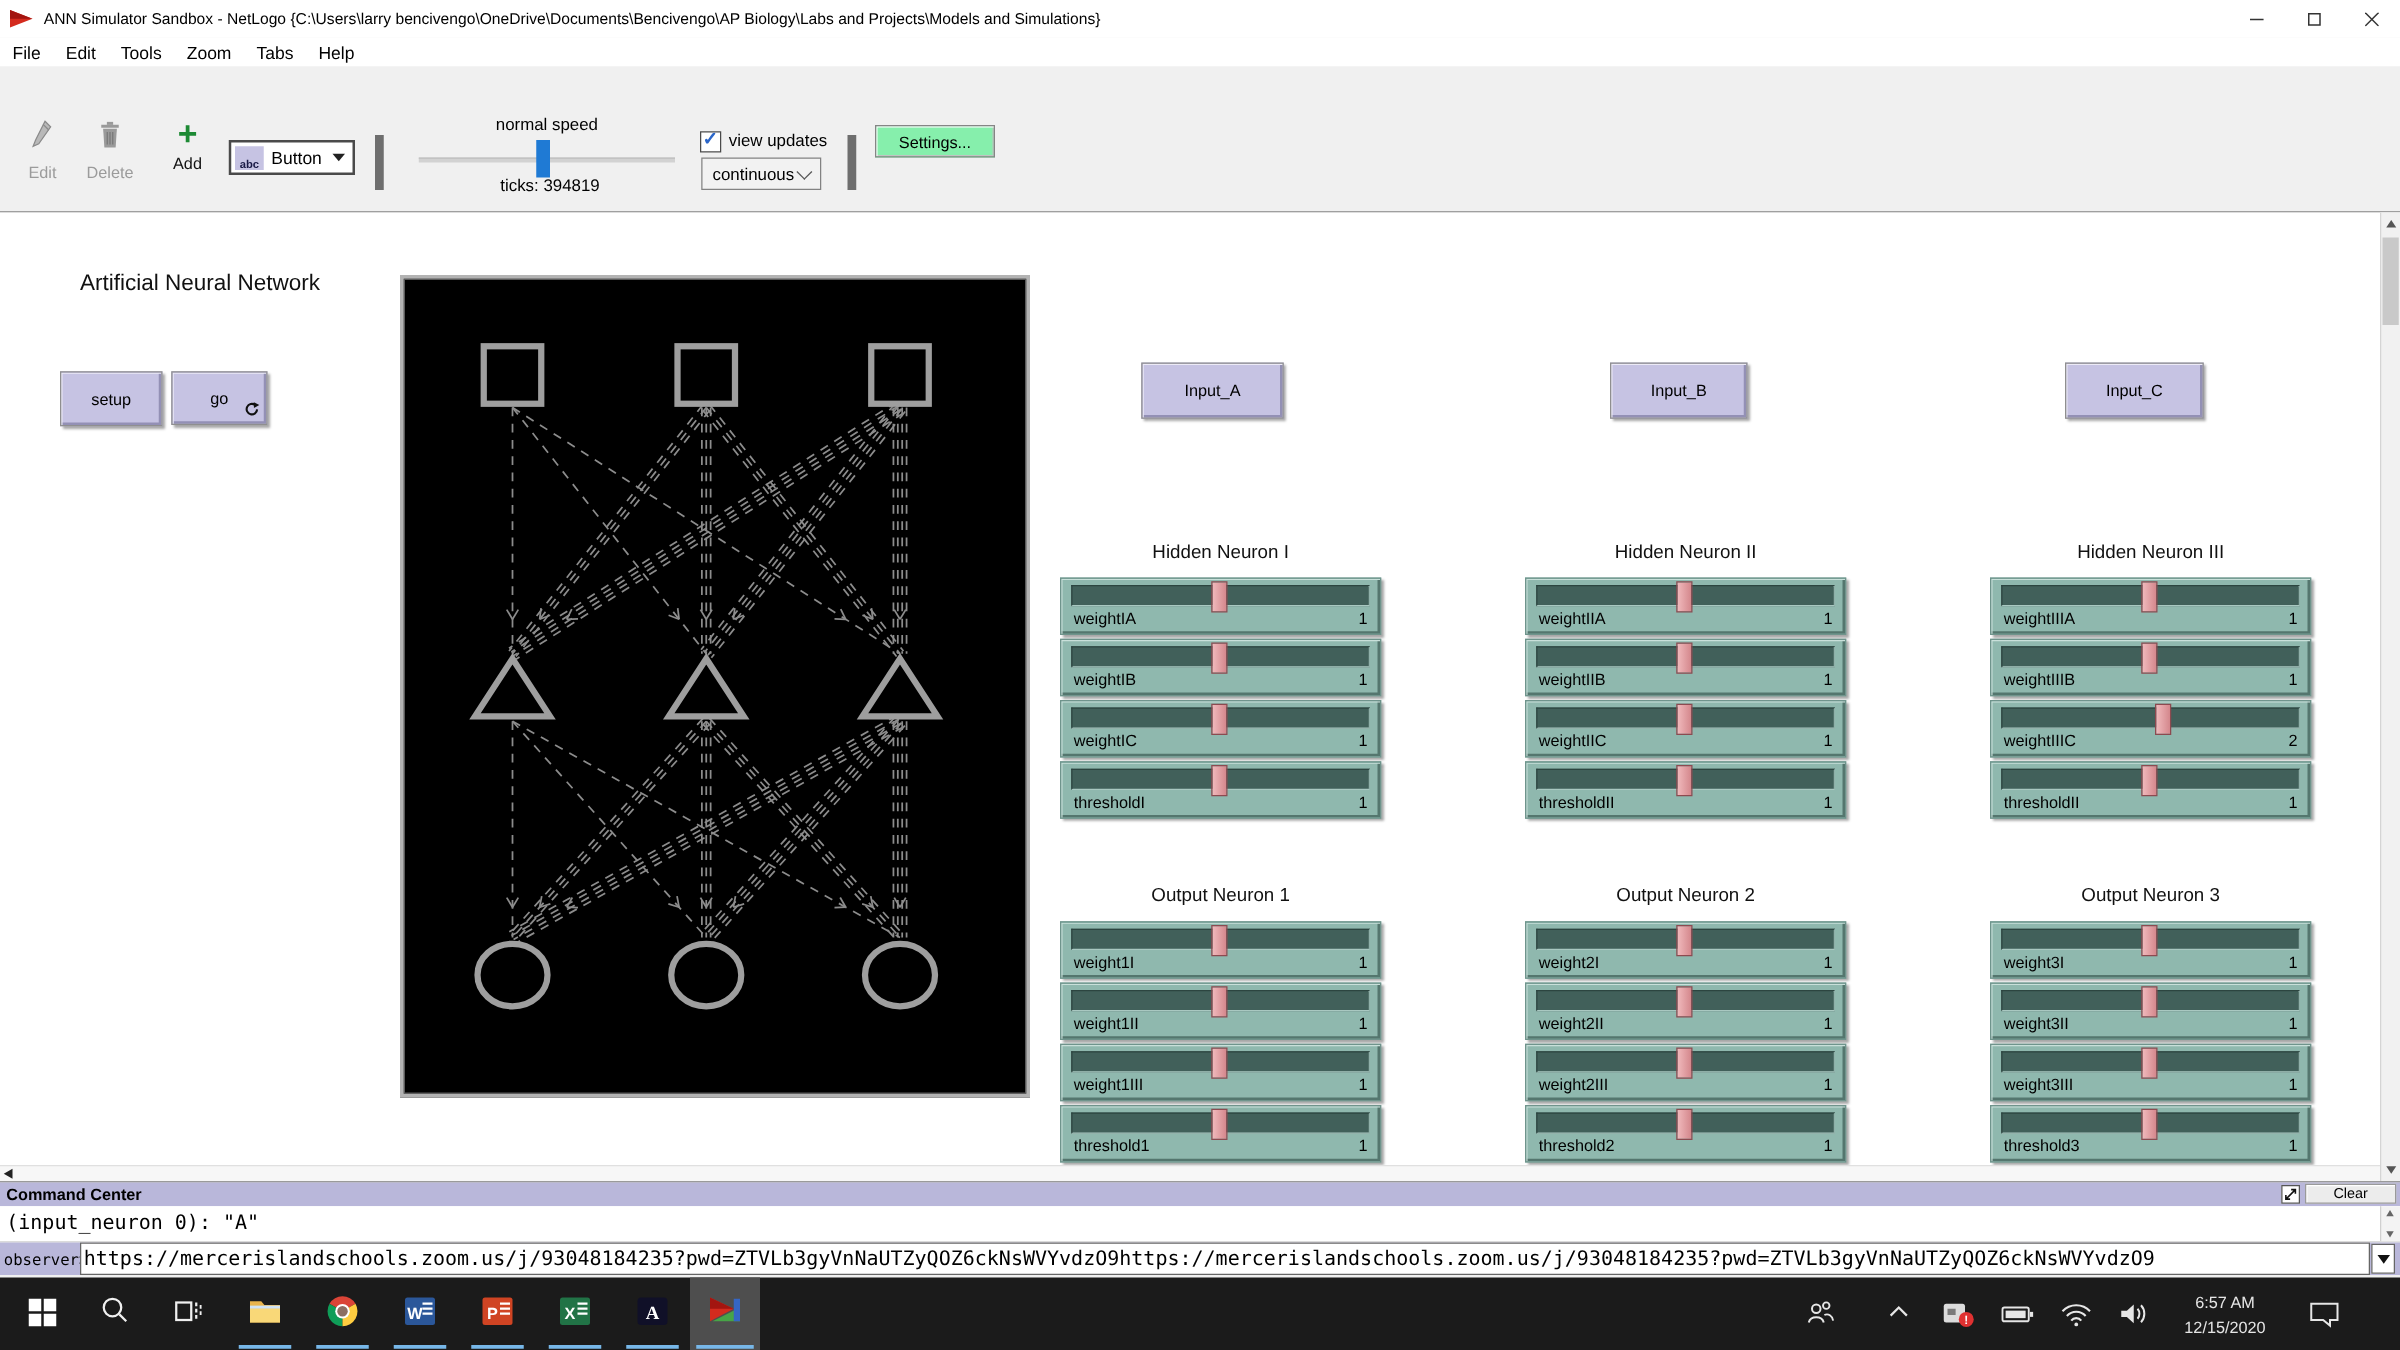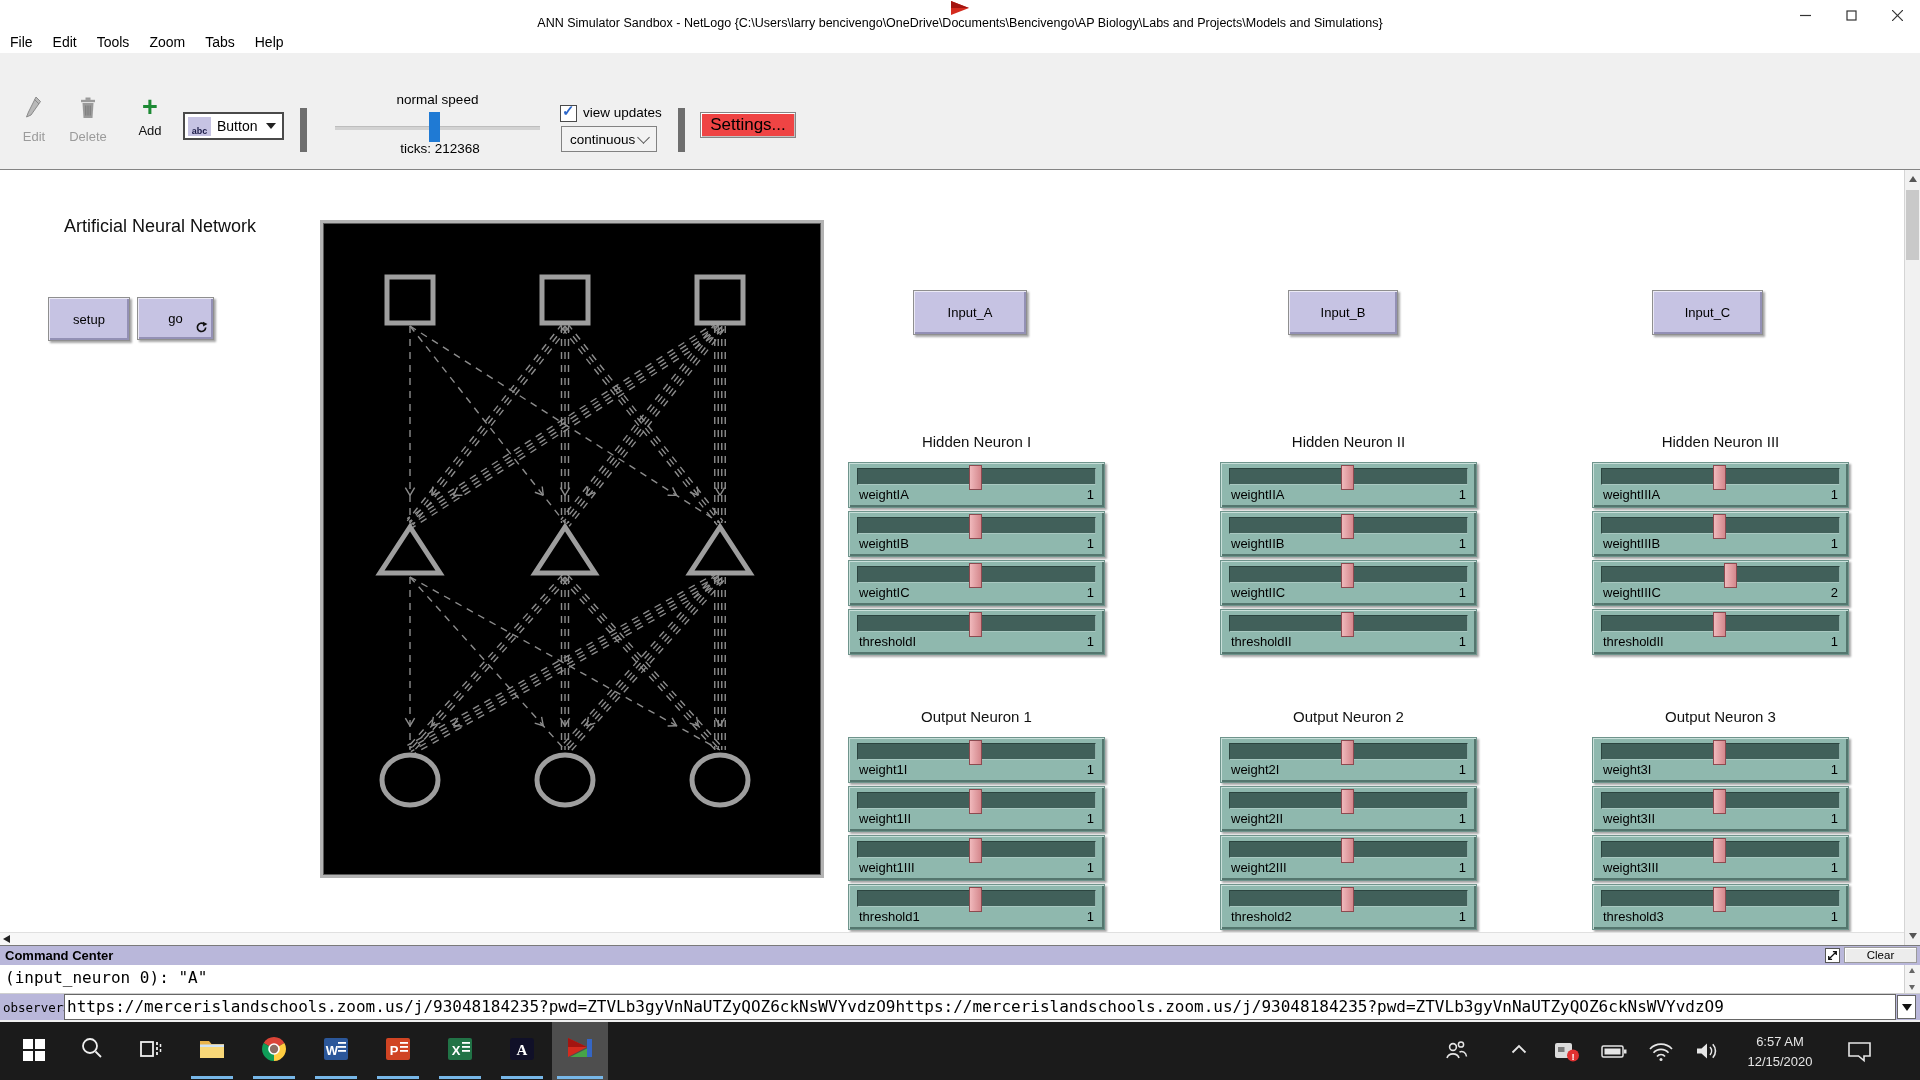--- a/index.html
+++ b/index.html
@@ -1,20 +1,20 @@
 <!DOCTYPE html>
 <html><head>
 <meta charset="utf-8">
 <style>
   html,body{margin:0;padding:0;background:#777;}
   .screen{position:relative;width:1920px;height:1080px;background:#f0f0f0;
     font-family:"Liberation Sans",sans-serif;overflow:hidden;color:#000;}
 
   
-  .titlebar{position:absolute;left:0;top:0;width:100%;height:30px;background:#fff;display:flex;align-items:center;flex-direction:column;}
+  .titlebar{position:absolute;left:0;top:0;width:100%;height:30px;background:#fff;display:flex;align-items:center;}
   .app-icon{margin:0 8px 0 7px;flex:0 0 auto;}
   .title-text{font-size:12.5px;white-space:nowrap;}
   .win-controls{position:absolute;right:0;top:0;height:30px;display:flex;}
   .win-btn{width:46px;height:30px;display:flex;align-items:center;justify-content:center;}
 
   
   .menubar{position:absolute;left:0;top:30px;width:100%;height:23px;background:#fff;display:flex;align-items:center;}
   .menu-item{padding:0 10px;font-size:14px;}
 
   
@@ -38,23 +38,23 @@
   .speed-label{position:absolute;left:335px;top:8px;width:205px;text-align:center;font-size:13.5px;}
   .speed-track{position:absolute;left:335px;top:42px;width:205px;height:3px;background:#d2d2d2;border-top:1px solid #bdbdbd;}
   .speed-handle{position:absolute;left:429px;top:28px;width:11px;height:30px;background:#1f7ad4;}
   .ticks-label{position:absolute;left:340px;top:57px;width:200px;text-align:center;font-size:13.5px;}
   .chk{position:absolute;left:560px;top:21px;width:15px;height:15px;background:#fff;border:1px solid #4a4a4a;}
   .chk .mark{position:absolute;left:1px;top:-4px;font-size:15px;font-weight:bold;color:#2b66c9;}
   .chk-label{position:absolute;left:583px;top:21px;font-size:13.5px;}
   .cont-dd{position:absolute;left:561px;top:42px;width:96px;height:26px;background:#f2f2f2;border:1px solid #828282;
     box-sizing:border-box;display:flex;align-items:center;font-size:13.5px;padding-left:8px;}
   .chev{width:8px;height:8px;border-right:1.6px solid #555;border-bottom:1.6px solid #555;transform:rotate(45deg);margin-left:auto;margin-right:8px;margin-top:-4px;}
-  .settings-btn{position:absolute;left:700px;top:28px;width:96px;height:26px;background:#ef4444;border:1px solid #858585;
+  .settings-btn{position:absolute;left:700px;top:16px;width:96px;height:26px;background:#86efac;border:1px solid #858585;
     box-shadow:inset 1px 1px 0 #fff, inset -1px -1px 0 #c2c2c2;box-sizing:border-box;
-    display:flex;align-items:center;justify-content:center;font-size:17px;}
+    display:flex;align-items:center;justify-content:center;font-size:13px;}
 
   
   .canvas{position:absolute;left:0;top:170px;width:1920px;height:775px;background:#fff;}
   .note{position:absolute;left:50px;top:44px;width:220px;text-align:center;font-size:18px;line-height:1.4;color:#111;}
   .nl-btn{position:absolute;background:#c6c3e3;border:1px solid #8f8f8f;box-sizing:border-box;
     box-shadow:inset 1px 1px 0 #eceaf6, inset -2px -2px 0 #9document0;box-shadow:inset 1px 1px 0 #eceaf6, inset -2px -2px 0 #9390b5, 2px 2px 2px rgba(0,0,0,.35);
     display:flex;align-items:center;justify-content:center;font-size:13px;color:#000;}
   .view-frame{position:absolute;left:320px;top:50px;width:504px;height:658px;background:#000;
     border:3px solid #b3b3b3;box-sizing:border-box;box-shadow:inset 0 0 0 1px #5a5a5a;}
   .group-title{position:absolute;width:257px;text-align:center;font-size:15px;color:#111;}
@@ -173,21 +173,21 @@
       <span class="abc-badge">abc</span>
       <span>Button</span>
       <span class="caret-down"></span>
     </div>
 
     <div class="tb-sep" style="left:300px"></div>
 
     <div class="speed-label">normal speed</div>
     <div class="speed-track"></div>
     <div class="speed-handle"></div>
-    <div class="ticks-label">ticks: 212368</div>
+    <div class="ticks-label">ticks: 394819</div>
 
     <div class="chk">
         <span class="mark">✓</span>
       </div>
     <div class="chk-label">view updates</div>
     <div class="cont-dd">
       <span>continuous</span>
       <span class="chev"></span>
     </div>
 

